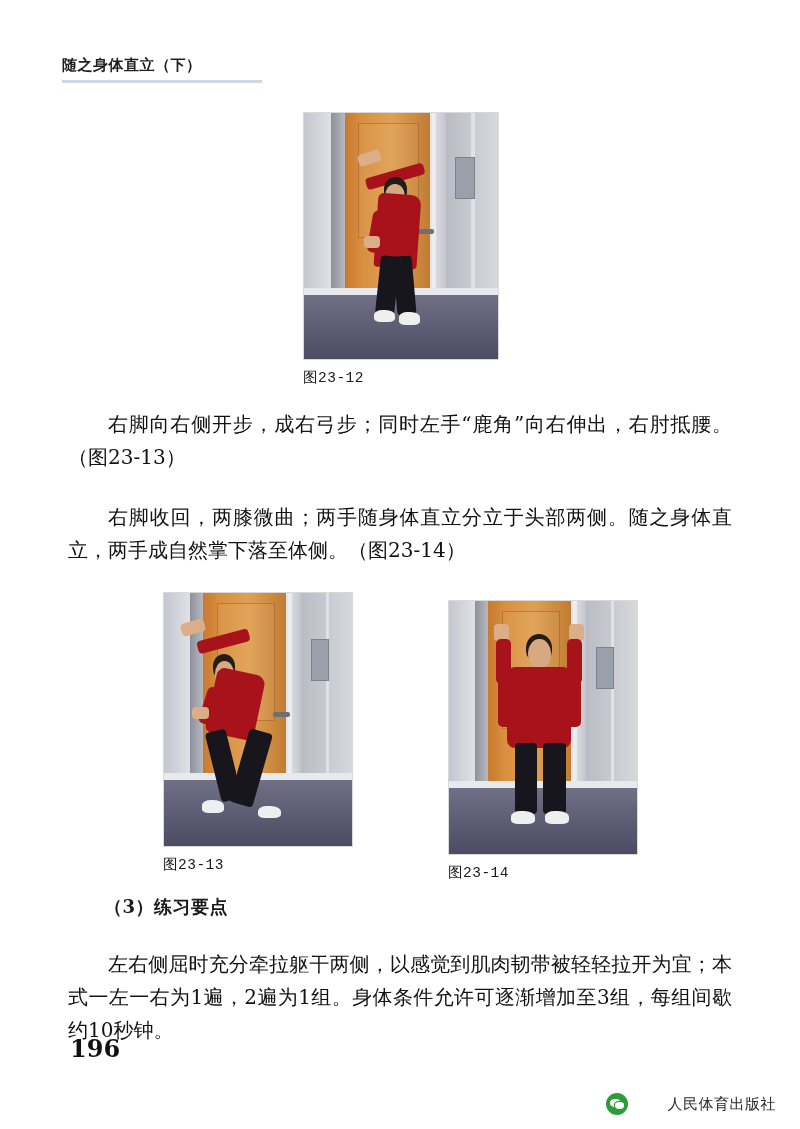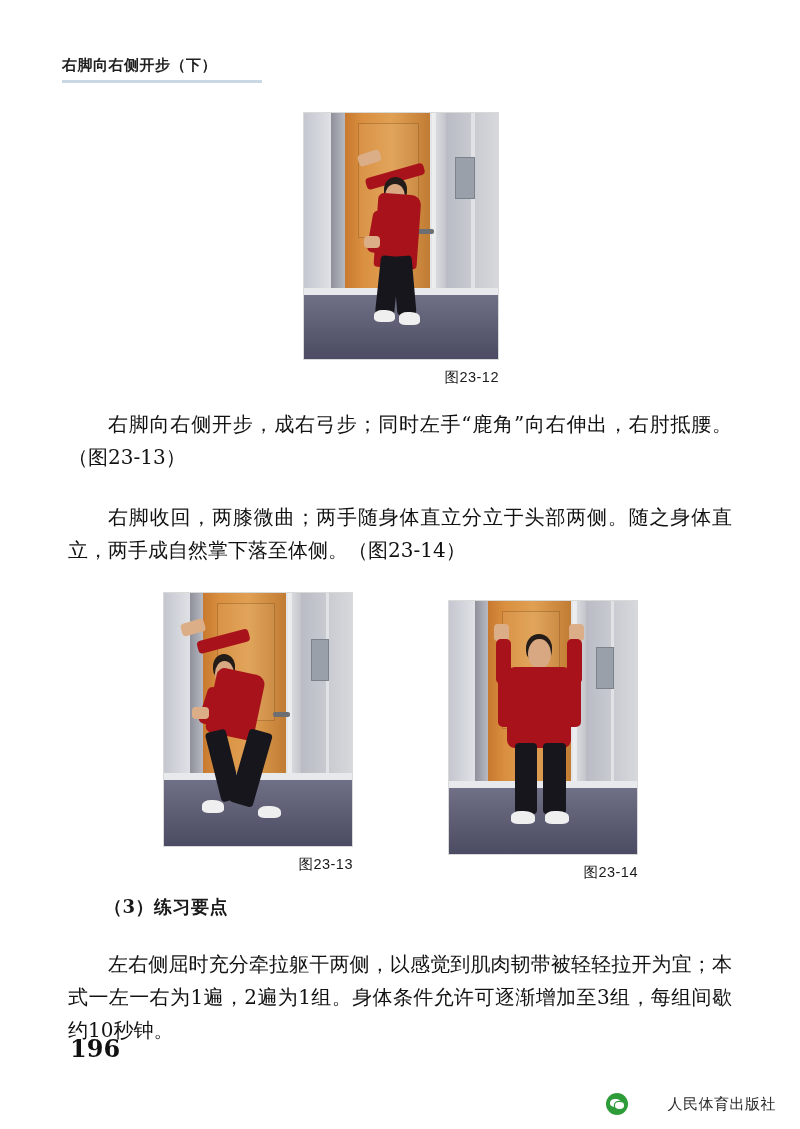--- a/index.html
+++ b/index.html
@@ -48,25 +48,25 @@
   .fig {
     position: absolute;
   }
   .fig-img {
     border: 1px solid #d9d9d9;
     position: relative;
     overflow: hidden;
     background: #b9bcc6;
   }
   .fig-cap {
-    text-align: right;
+    text-align: left;
     font-size: 14.5px;
     margin-top: 8px;
     color: #1a1a1a;
-    font-family: Liberation Sans, sans-serif;
+    font-family: Liberation Mono, monospace;
     letter-spacing: 0.5px;
   }
 
   
   .fig-12 { left: 303px; top: 112px; }
   .fig-12 .fig-img { width: 194px; height: 246px; }
 
   .fig-13 { left: 163px; top: 592px; }
   .fig-13 .fig-img { width: 188px; height: 253px; }
 
@@ -235,21 +235,21 @@
     letter-spacing: 0.5px;
     margin-left: 33px;
   }
 </style>
 </head>
 <body>
 
 <div class="page">
 
   <div class="runhead">
-    <div class="runhead-text">右脚向右侧开步（下）</div>
+    <div class="runhead-text">随之身体直立（下）</div>
     <div class="runhead-rule"></div>
   </div>
 
   <div class="fig fig-12">
     <div class="fig-img">
       <div class="scene">
         <div class="wall-left"></div>
         <div class="wall-left2"></div>
         <div class="door-edge"></div>
         <div class="door"></div>

